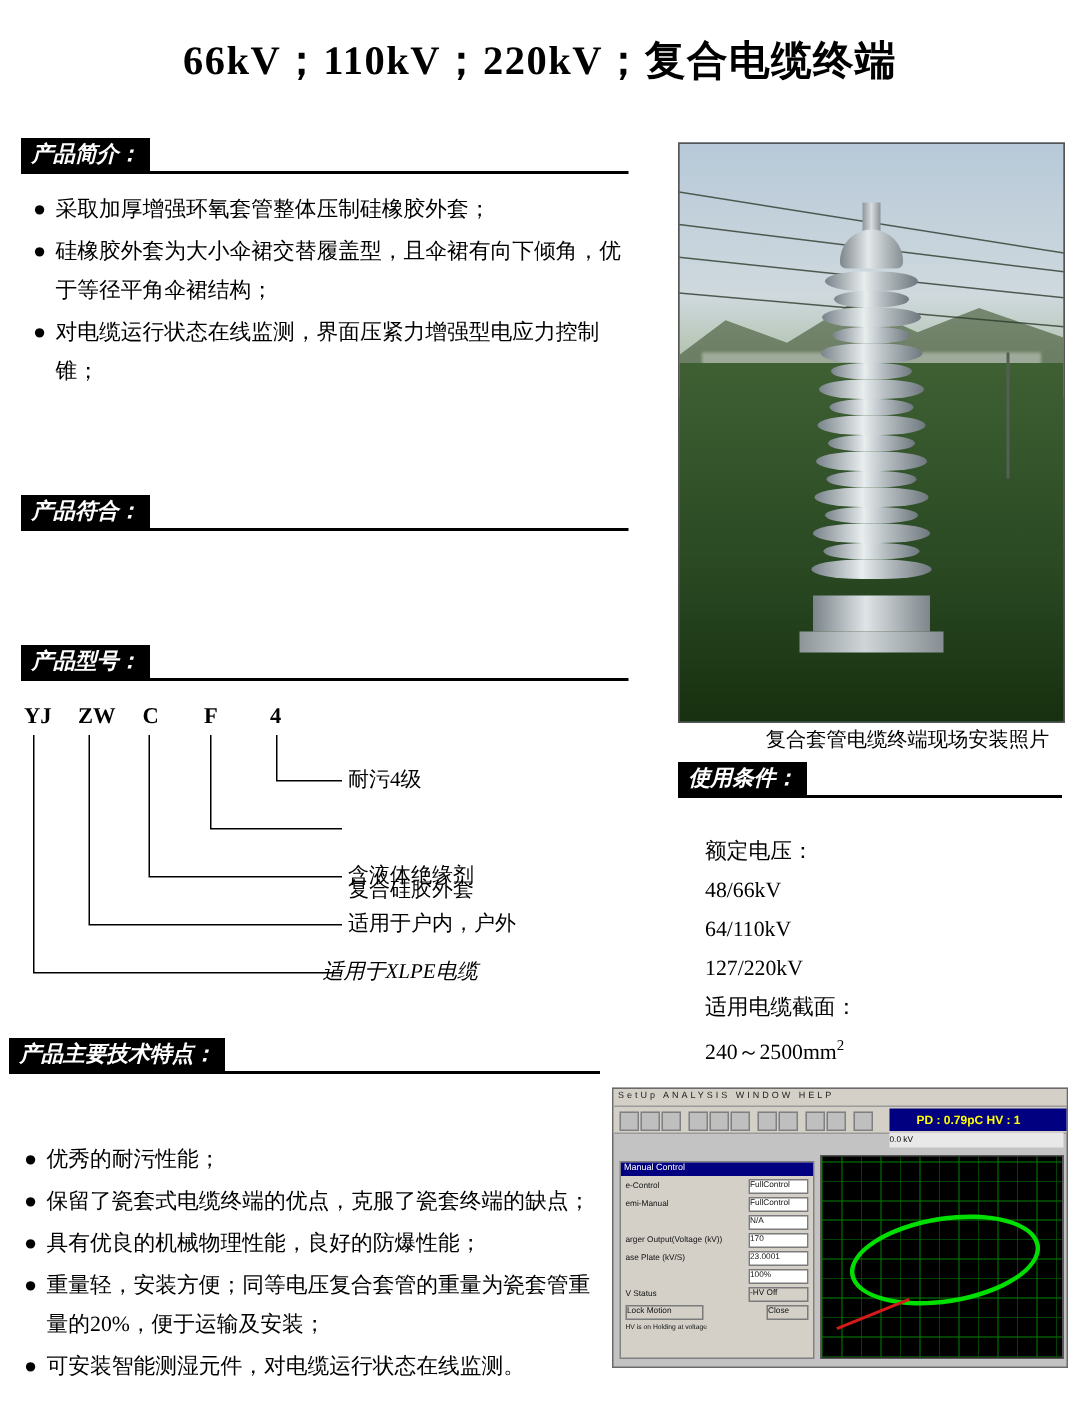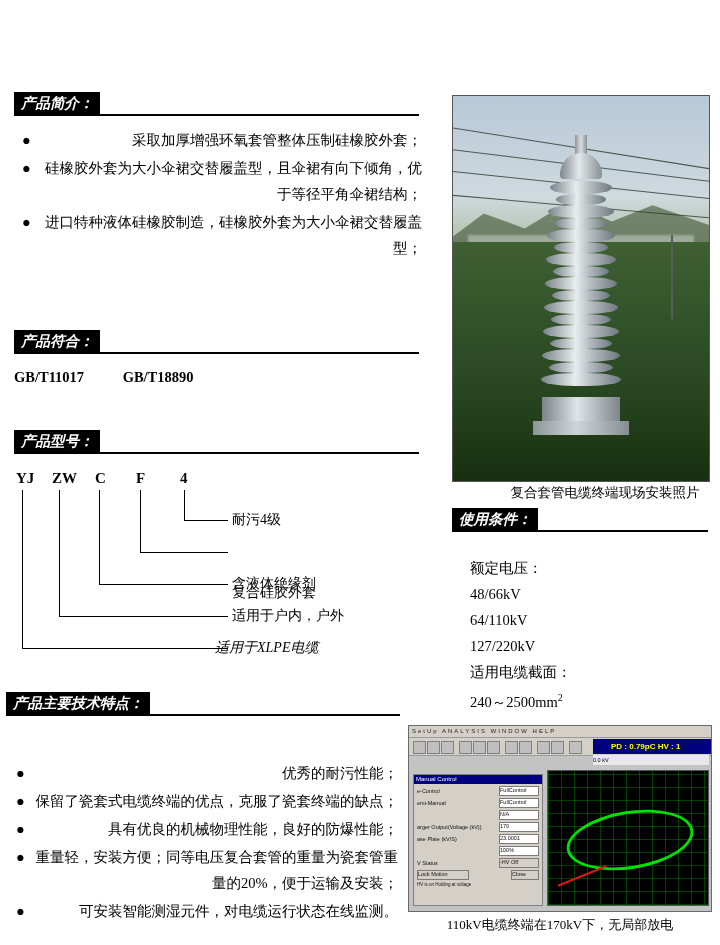--- a/index.html
+++ b/index.html
@@ -66,21 +66,20 @@
     margin-bottom: 2px;
   }
   .bullet-item .dot {
     position: absolute;
     left: 0;
     top: 0;
   }
   .bullet-item .cont {
     display: block;
     padding-left: 0;
-    text-align: right;
   }
 
   
   .std {
     position: absolute;
     font-size: 14.5px;
     font-weight: bold;
     line-height: 23px;
     font-family: "Liberation Serif", "DejaVu Serif", serif;
   }
@@ -307,47 +306,44 @@
     width: 304px;
     text-align: center;
     font-size: 13px;
   }
 </style>
 </head>
 <body>
 
 <div class="page">
 
+  <div class="title">66kV；110kV；220kV；复合电缆终端</div>
 
   <div class="band" style="left:14px; top:92px;">产品简介：</div>
   <div class="band-underline" style="left:14px; top:114px; width:405px;"></div>
 
   <div class="bullet-list" style="left:22px; top:127px; width:400px;">
     <div class="bullet-item">
       <span class="dot">●</span>
       <span class="cont">采取加厚增强环氧套管整体压制硅橡胶外套；</span>
     </div>
     <div class="bullet-item">
       <span class="dot">●</span>
       <span class="cont">硅橡胶外套为大小伞裙交替履盖型，且伞裙有向下倾角，优于等径平角伞裙结构；</span>
     </div>
     <div class="bullet-item">
       <span class="dot">●</span>
-      <span class="cont">进口特种液体硅橡胶制造，硅橡胶外套为大小伞裙交替履盖型；</span>
+      <span class="cont">对电缆运行状态在线监测，界面压紧力增强型电应力控制锥；</span>
     </div>
   </div>
 
   <div class="band" style="left:14px; top:330px;">产品符合：</div>
   <div class="band-underline" style="left:14px; top:352px; width:405px;"></div>
 
   <div class="std" style="left:14px; top:366px;">
-    <div class="std-row">
-      <span style="width:105px;">GB/T11017</span>
-      <span>GB/T18890</span>
-    </div>
   </div>
 
   <div class="band" style="left:14px; top:430px;">产品型号：</div>
   <div class="band-underline" style="left:14px; top:452px; width:405px;"></div>
 
   <div class="model-wrap">
 
     <div class="model-letter" style="left:2px;  top:8px;">YJ</div>
     <div class="model-letter" style="left:38px; top:8px;">ZW</div>
     <div class="model-letter" style="left:81px; top:8px;">C</div>
@@ -514,15 +510,14 @@
     </div>
 
     <div class="scr-plot">
       <div class="grid"></div>
       <div class="title">ELLIPTIC Noise Curve  (mV)</div>
       <div class="ellipse"></div>
       <div class="redline"></div>
     </div>
   </div>
 
-  <div class="screen-caption">110kV电缆终端在170kV下，无局部放电</div>
 
 </div>
 
 </body></html>

